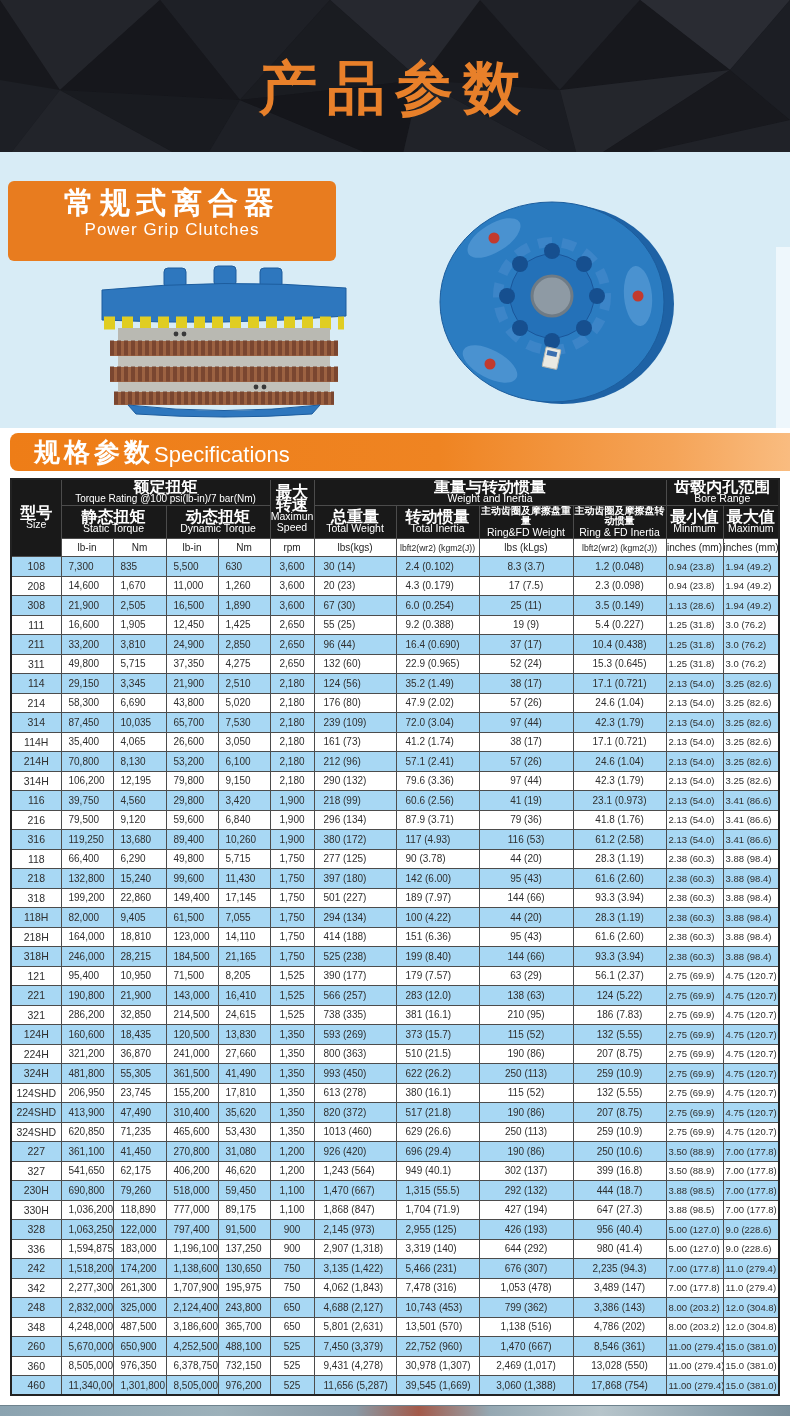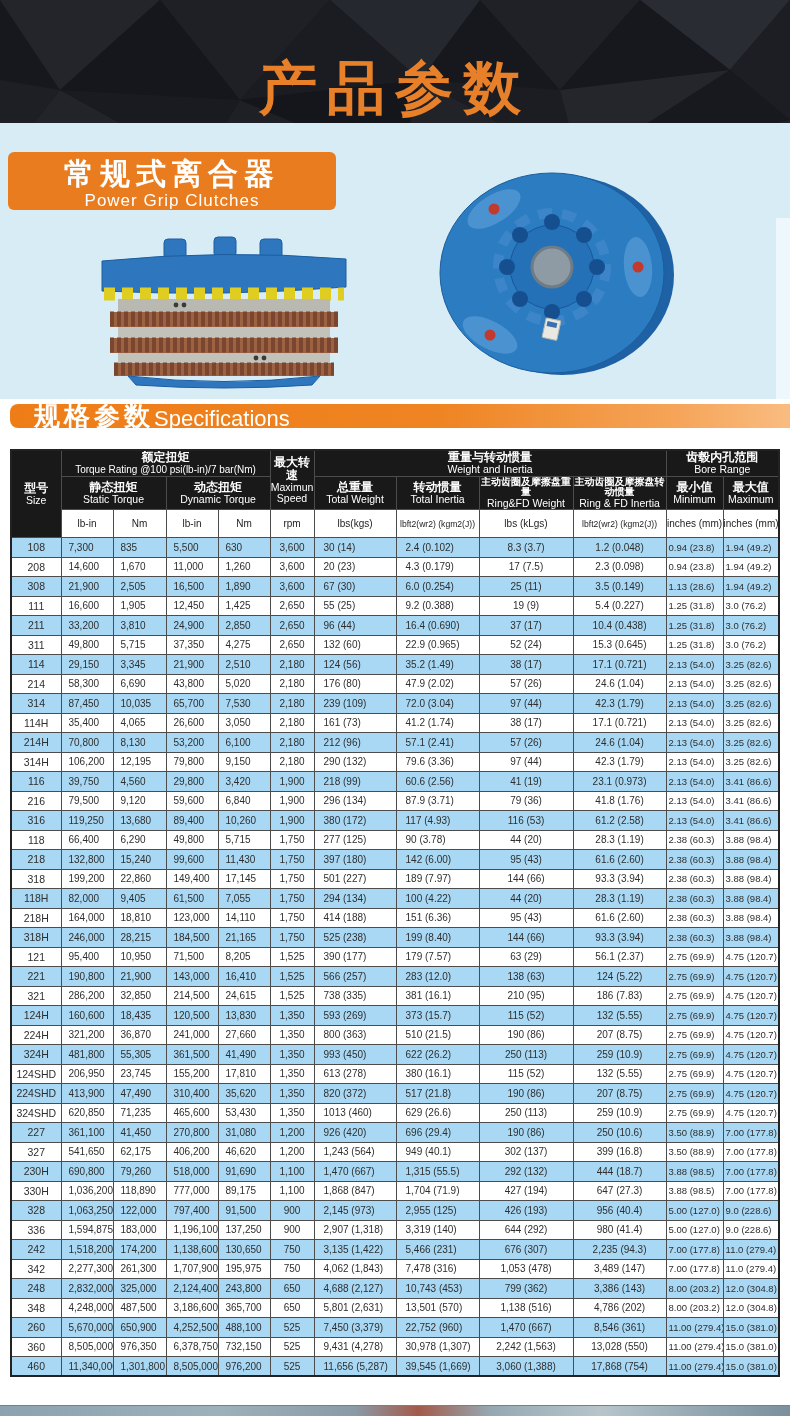--- a/index.html
+++ b/index.html
@@ -1,63 +1,63 @@
 <!DOCTYPE html>
 <html><head>
 <meta charset="utf-8">
 <style>
   * { margin:0; padding:0; box-sizing:border-box; }
   html,body { background:#ffffff; }
   body { font-family:"Liberation Sans", sans-serif; }
   .page { position:relative; width:790px; height:1416px; margin:0 auto; background:#ffffff; overflow:hidden; }
 
   
-  .hero { position:relative; width:790px; height:123px; background:#701a75; overflow:hidden; }
+  .hero { position:relative; width:790px; height:152px; background:#701a75; overflow:hidden; }
   .hero svg { position:absolute; top:0; left:0; }
   .hero-title { position:absolute; top:50px; left:0; width:100%; text-align:center;
     font-size:58px; font-weight:bold; color:#e8802a; letter-spacing:10px; }
 
   
   .product { position:relative; width:790px; height:276px; background:#d8ecf6; }
-  .product-banner { position:absolute; left:8px; top:29px; width:328px; height:58px;
+  .product-banner { position:absolute; left:8px; top:29px; width:328px; height:80px;
     background:#e87c1f; border-radius:6px; text-align:center; color:#ffffff; padding-top:5px; }
   .product-banner .zh { font-size:30px; font-weight:bold; letter-spacing:6px; line-height:34px; }
   .product-banner .en { font-size:17px; letter-spacing:1px; line-height:19px; }
   .photo { position:absolute; }
   .photo-left { left:88px; top:112px; }
   .photo-right { left:432px; top:44px; }
   .right-strip { position:absolute; right:0; top:95px; width:14px; height:181px; background:#eef7fc; }
 
   
   .specs { position:relative; width:790px; height:962px; background:#ffffff; }
-  .specs-banner { position:absolute; left:10px; top:5px; width:780px; height:24px;
+  .specs-banner { position:absolute; left:10px; top:5px; width:780px; height:38px;
     border-radius:8px 0 0 8px;
     background:linear-gradient(90deg,#ee7d17 0%,#ef8422 55%,#f5a458 85%,#f9bc80 100%);
     display:flex; align-items:center; padding-left:24px; color:#ffffff; }
   .specs-banner .zh { font-size:26px; font-weight:bold; letter-spacing:4px; }
   .specs-banner .en { font-size:22px; margin-left:0; margin-top:6px; }
 
   table.spec { position:absolute; left:10px; top:50px; width:768px;
     border-collapse:collapse; table-layout:fixed; }
   table.spec col.w0{width:50px} table.spec col.w1{width:52px} table.spec col.w2{width:53px}
   table.spec col.w3{width:52px} table.spec col.w4{width:52px} table.spec col.w5{width:44px}
   table.spec col.w6{width:82px} table.spec col.w7{width:83px} table.spec col.w8{width:94px}
   table.spec col.w9{width:93px} table.spec col.w10{width:57px} table.spec col.w11{width:56px}
 
   table.spec th, table.spec td { border:1px solid #4c4c4c; overflow:hidden; }
   table.spec { border:2px solid #222; }
 
   thead th.dark { background:#191919; color:#ffffff; font-weight:normal; vertical-align:middle; text-align:center; }
-  thead .zh { font-size:12px; font-weight:bold; line-height:13px; display:block; }
+  thead .zh { font-size:16px; font-weight:bold; line-height:13px; display:block; }
   thead .zh.small { font-size:10px; line-height:10.5px; }
   thead .en { font-size:10.5px; line-height:11.5px; display:block; }
   thead .en.nowrap { white-space:nowrap; font-size:10px; }
   tr.grp-row { height:26px; }
   tr.sub-row { height:33px;margin-top:44px; }
-  tr.unit-row { height:28px; }
+  tr.unit-row { height:18px; }
   tr.unit-row td { background:#ffffff; color:#1c1c1c; text-align:center; font-size:10px; white-space:nowrap; }
   tr.unit-row td.tiny { font-size:8.6px; }
 
   tbody tr { height:19.5px; }
   tbody td { font-size:10.5px; color:#2e2e2e; white-space:nowrap; }
   tbody tr.row-blue td { background:#a8d8f4; }
   tbody tr.row-white td { background:#ffffff; }
   tbody td.c0 { text-align:center; }
   tbody td.c1, tbody td.c2, tbody td.c3, tbody td.c4 { text-align:left; padding-left:7px; font-size:10px; }
   tbody td.c5 { text-align:center; font-size:10px; }
@@ -698,21 +698,21 @@
             <td class="c8">302 (137)</td>
             <td class="c9">399 (16.8)</td>
             <td class="c10">3.50 (88.9)</td>
             <td class="c11">7.00 (177.8)</td>
           </tr>
           <tr class="row-blue">
             <td class="c0">230H</td>
             <td class="c1">690,800</td>
             <td class="c2">79,260</td>
             <td class="c3">518,000</td>
-            <td class="c4">91,690</td>
+            <td class="c4">59,450</td>
             <td class="c5">1,100</td>
             <td class="c6">1,470 (667)</td>
             <td class="c7">1,315 (55.5)</td>
             <td class="c8">292 (132)</td>
             <td class="c9">444 (18.7)</td>
             <td class="c10">3.88 (98.5)</td>
             <td class="c11">7.00 (177.8)</td>
           </tr>
           <tr class="row-white">
             <td class="c0">330H</td>
@@ -828,21 +828,21 @@
           </tr>
           <tr class="row-white">
             <td class="c0">360</td>
             <td class="c1">8,505,000</td>
             <td class="c2">976,350</td>
             <td class="c3">6,378,750</td>
             <td class="c4">732,150</td>
             <td class="c5">525</td>
             <td class="c6">9,431 (4,278)</td>
             <td class="c7">30,978 (1,307)</td>
-            <td class="c8">2,242 (1,563)</td>
+            <td class="c8">2,469 (1,017)</td>
             <td class="c9">13,028 (550)</td>
             <td class="c10">11.00 (279.4)</td>
             <td class="c11">15.0 (381.0)</td>
           </tr>
           <tr class="row-blue">
             <td class="c0">460</td>
             <td class="c1">11,340,000</td>
             <td class="c2">1,301,800</td>
             <td class="c3">8,505,000</td>
             <td class="c4">976,200</td>

